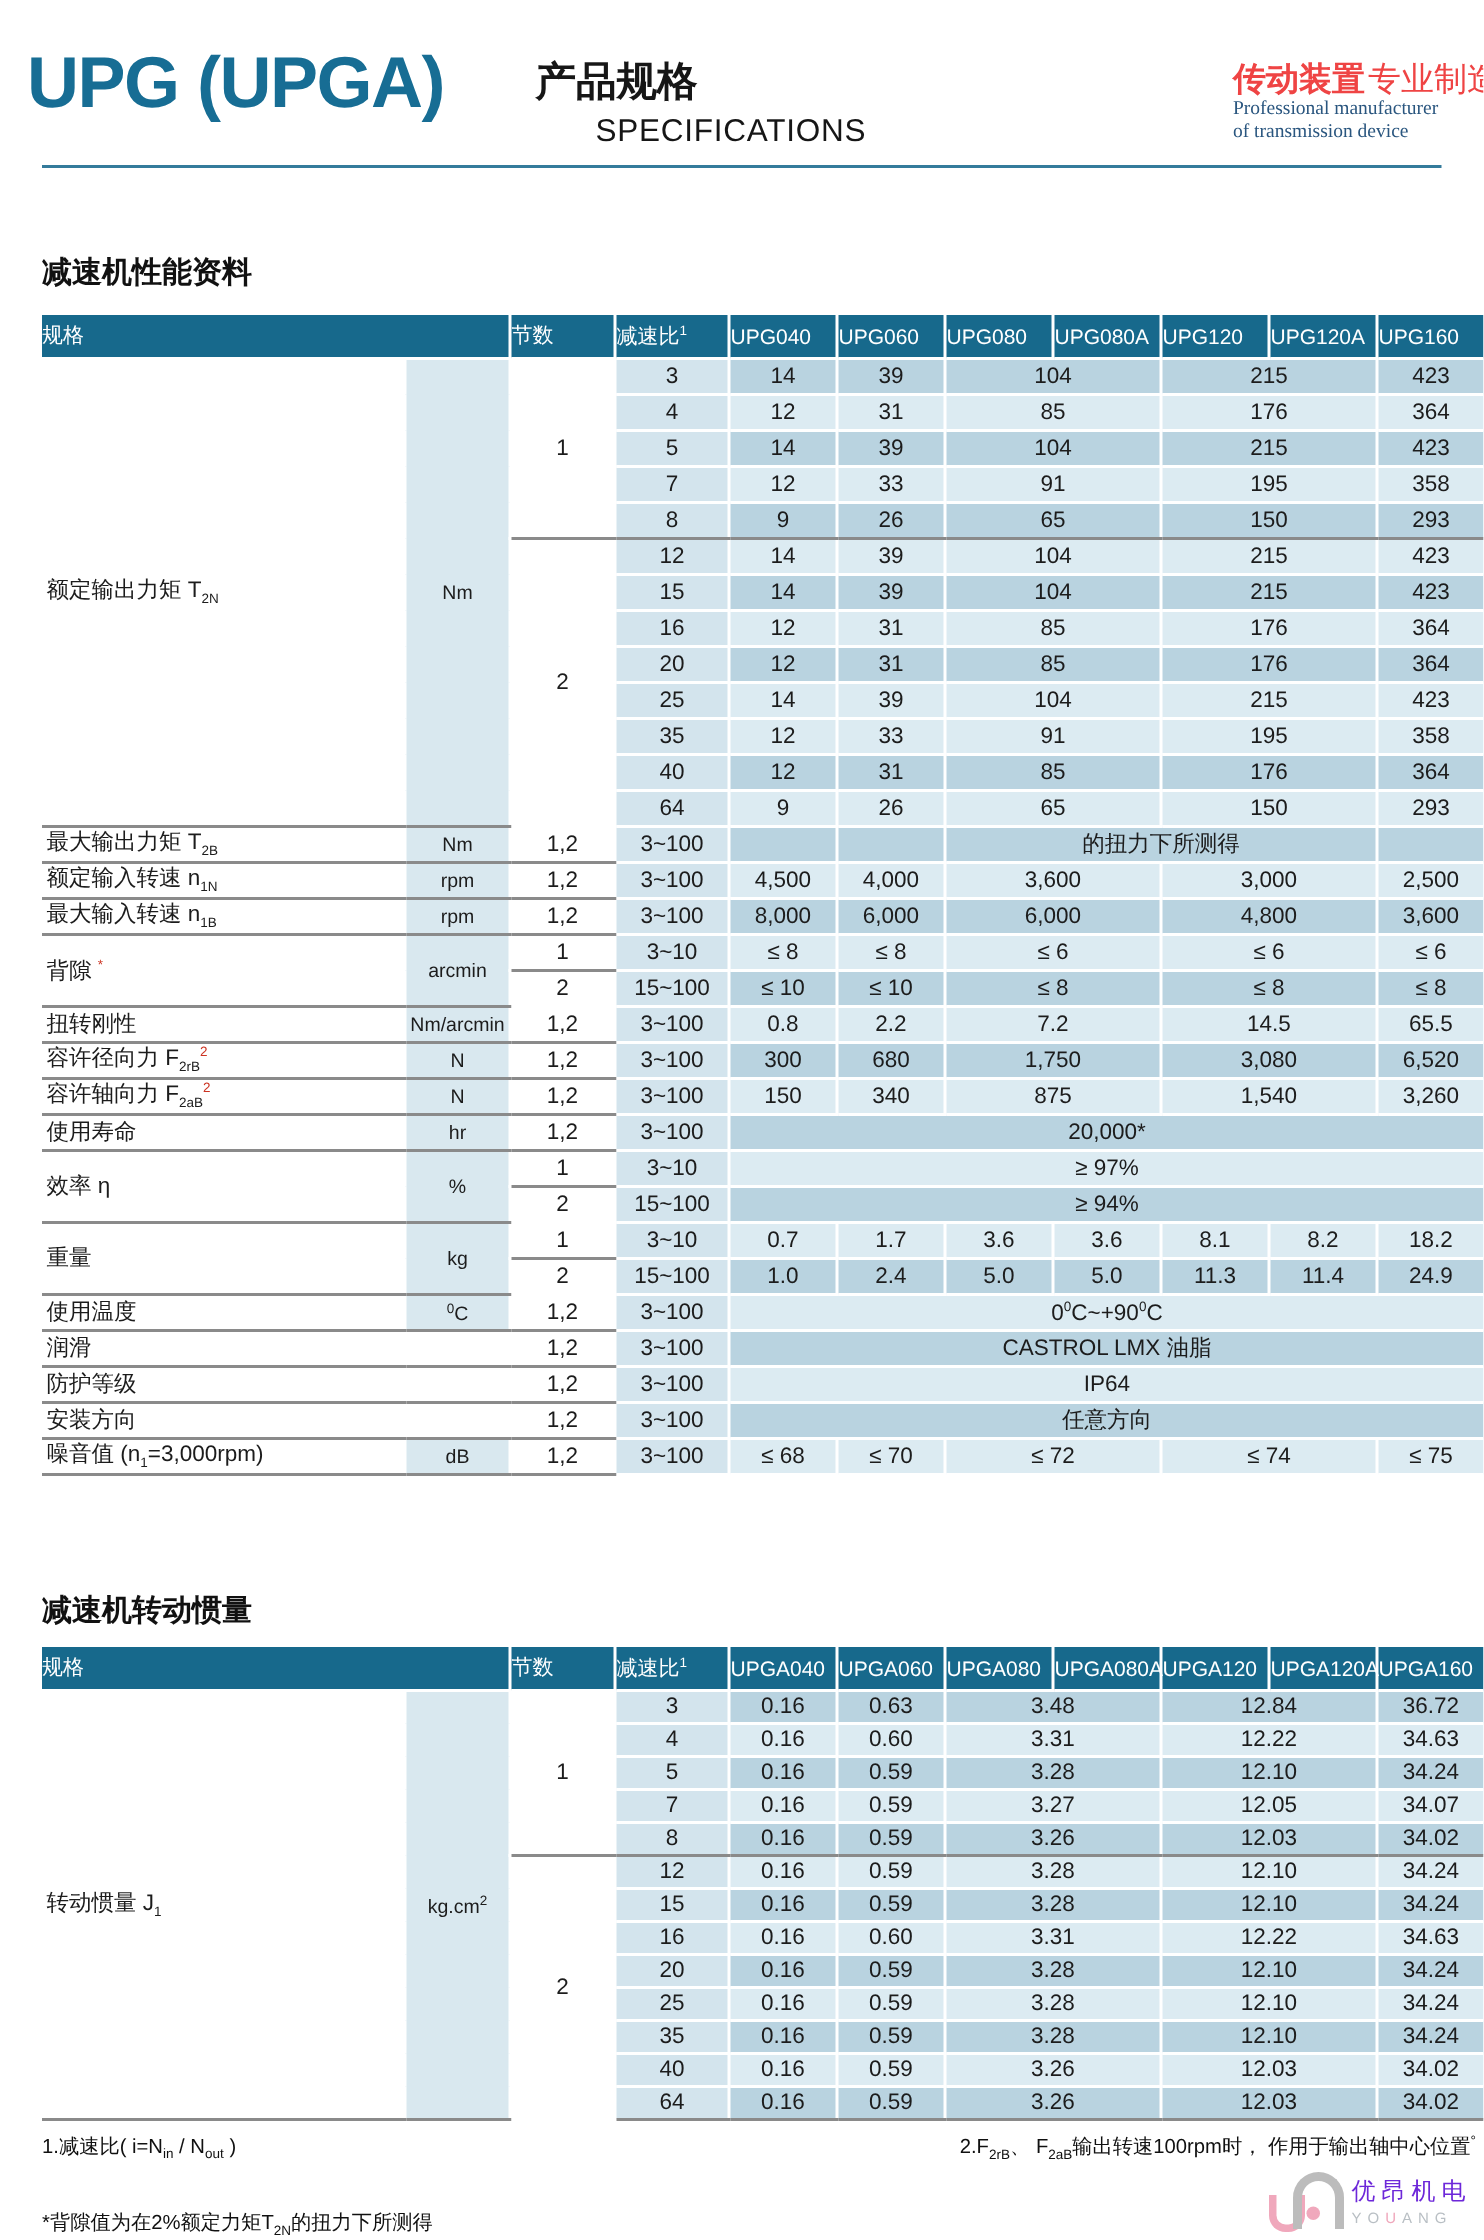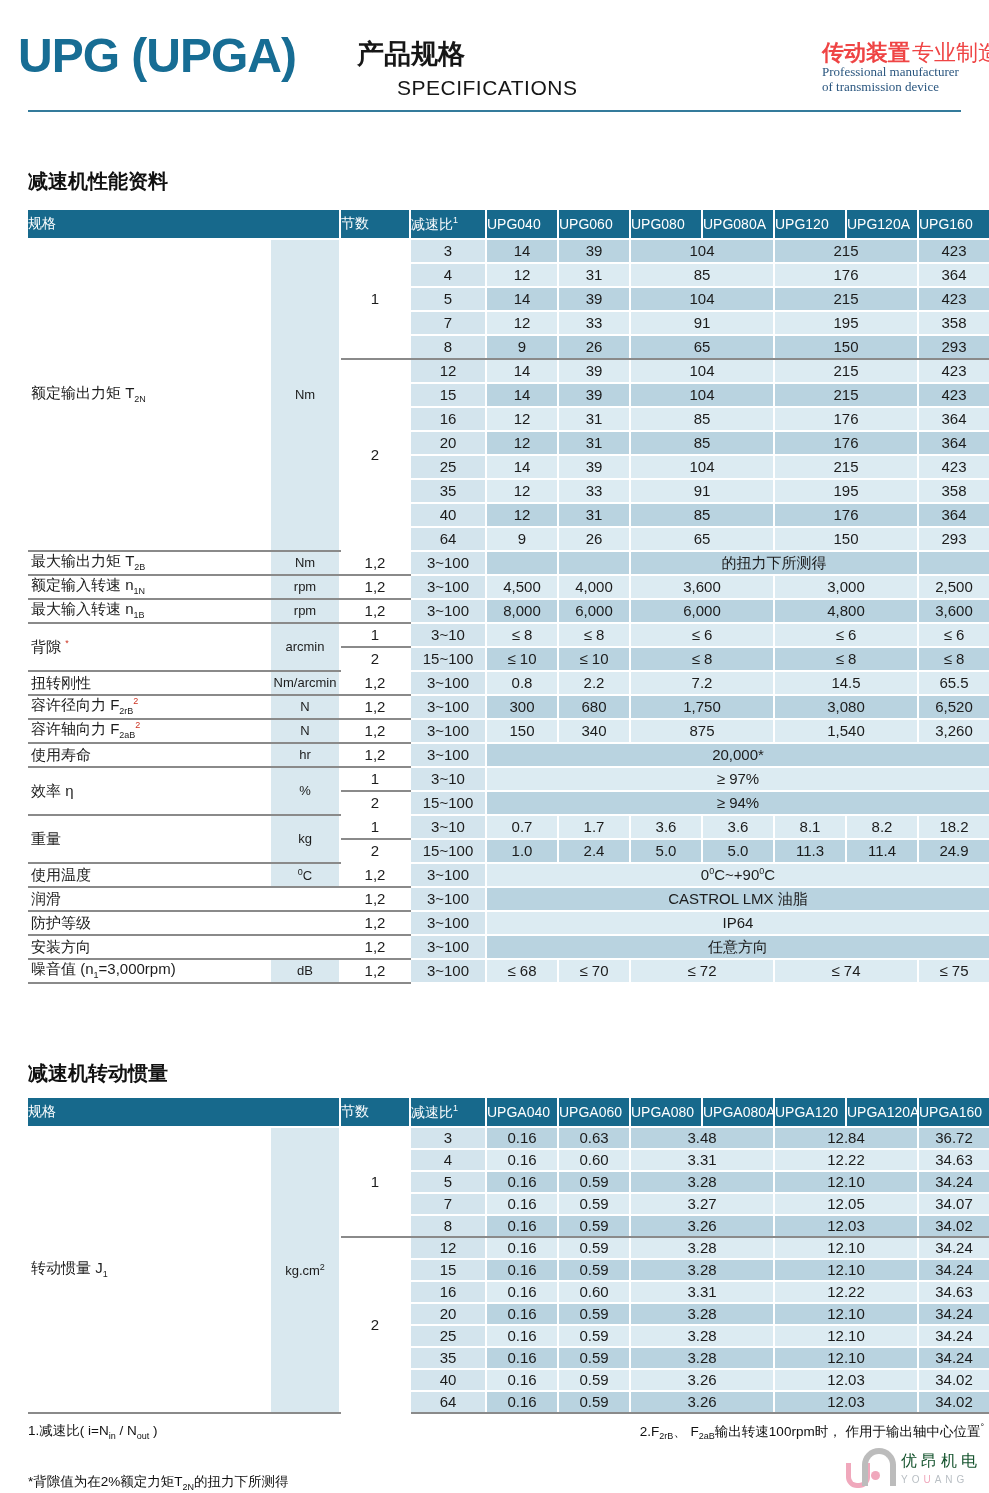--- a/index.html
+++ b/index.html
@@ -54,21 +54,21 @@
 
   
   .logo{position:absolute;right:8px;top:1446px;display:flex;align-items:center;gap:9px;}
   .logo-mark{position:relative;width:46px;height:44px;}
   .logo-mark .u-shape{position:absolute;left:0;bottom:2px;width:14px;height:20px;
      border:5px solid var(--logo-pink);border-top:none;border-radius:0 0 11px 11px;}
   .logo-mark .arch{position:absolute;left:16px;top:2px;width:22px;height:32px;
      border:6px solid var(--logo-gray);border-bottom:none;border-radius:17px 17px 0 0;}
   .logo-mark .dot{position:absolute;left:25px;bottom:10px;width:9px;height:9px;
      background:var(--logo-pink);border-radius:50%;}
-  .logo-cn{font-size:16px;color:#14532d;letter-spacing:4px;}
+  .logo-cn{font-size:16px;color:#6d28d9;letter-spacing:4px;}
   .logo-en{font-size:10px;color:#b9bfc4;letter-spacing:4px;margin-top:2px;}
   .logo-en .pink{color:var(--logo-pink);}
 </style>
 </head>
 <body>
 
 <div class="page">
 
   <div class="brand">UPG (UPGA)</div>
   <div class="spec-cn">产品规格</div>

